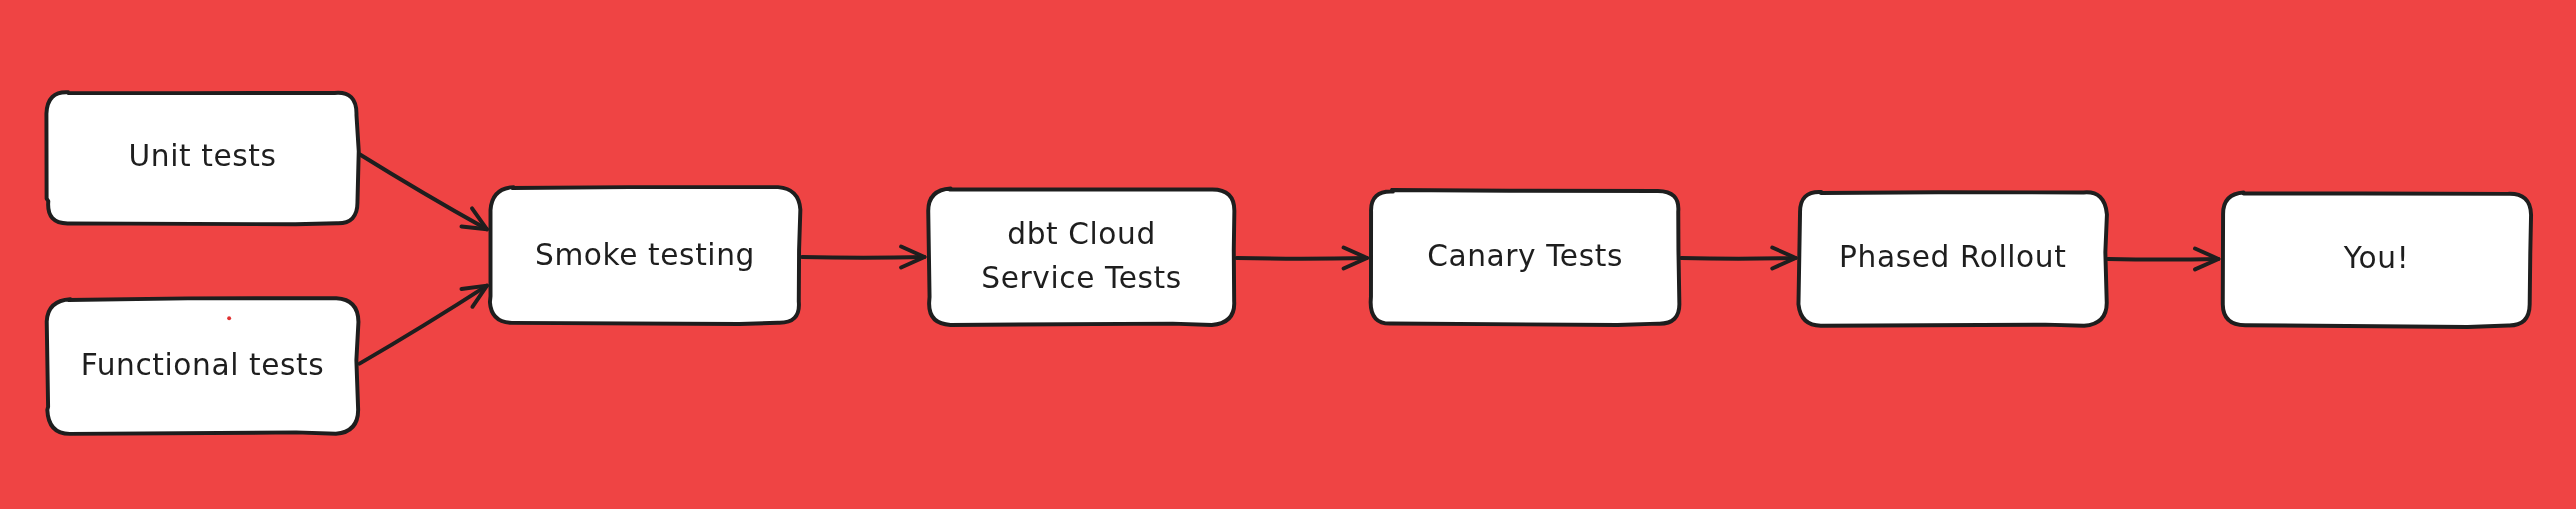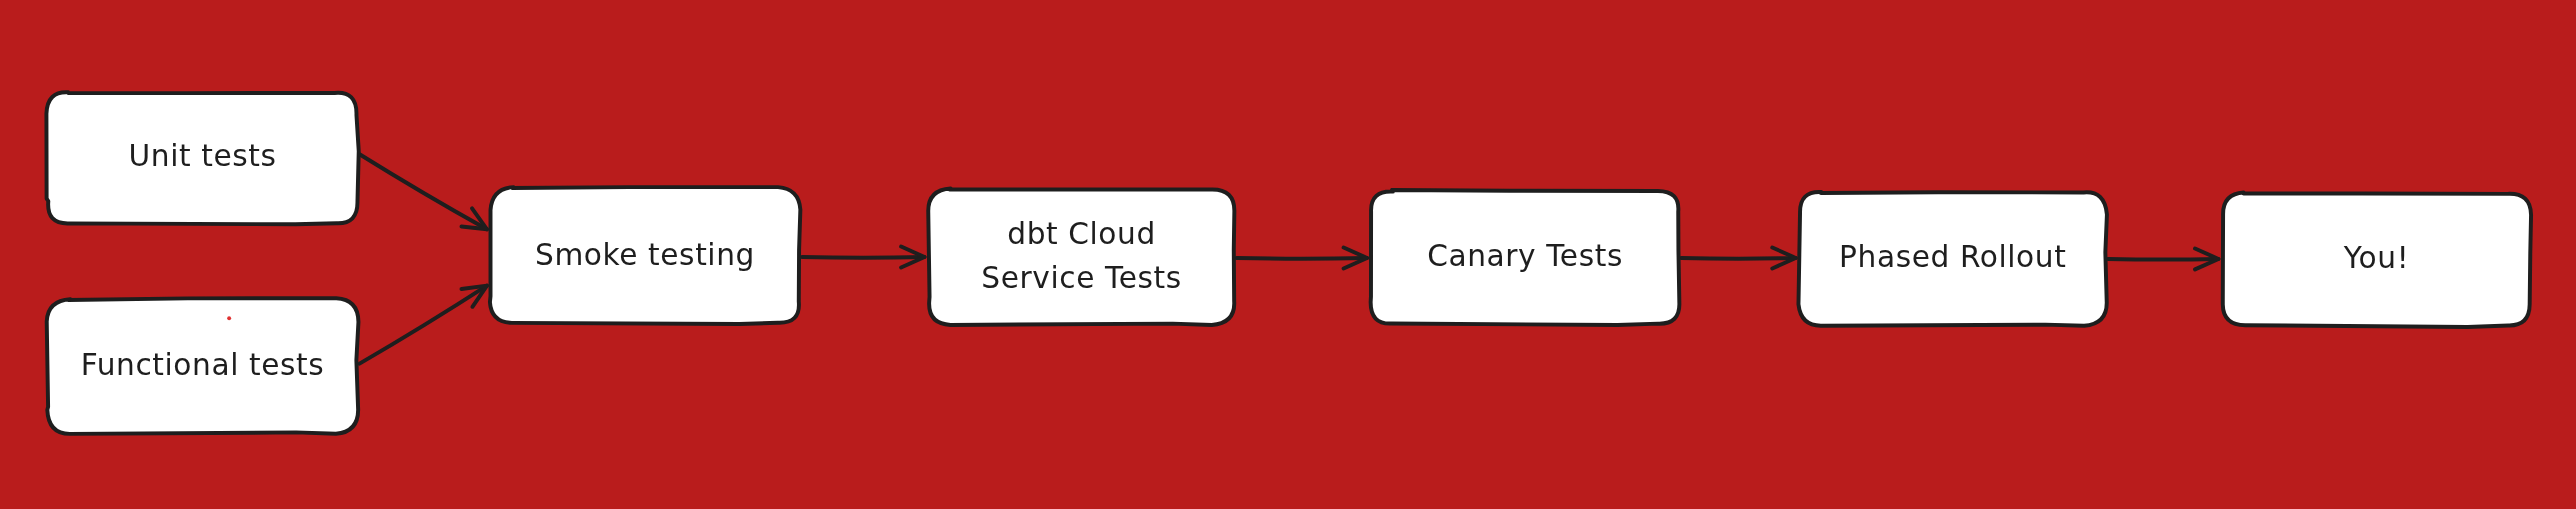--- a/index.html
+++ b/index.html
@@ -11,21 +11,21 @@
   body {
     width: 2576px;
     height: 510px;
     font-family: "DejaVu Sans", sans-serif;
     overflow: hidden;
   }
   #diagram-root {
     position: relative;
     width: 2576px;
     height: 510px;
-    background: #b91c1c;
+    background: #ef4444;
   }
   svg#diagram-canvas {
     position: absolute;
     top: 0;
     left: 0;
     width: 2576px;
     height: 510px;
     display: block;
   }
   .node-shape {

